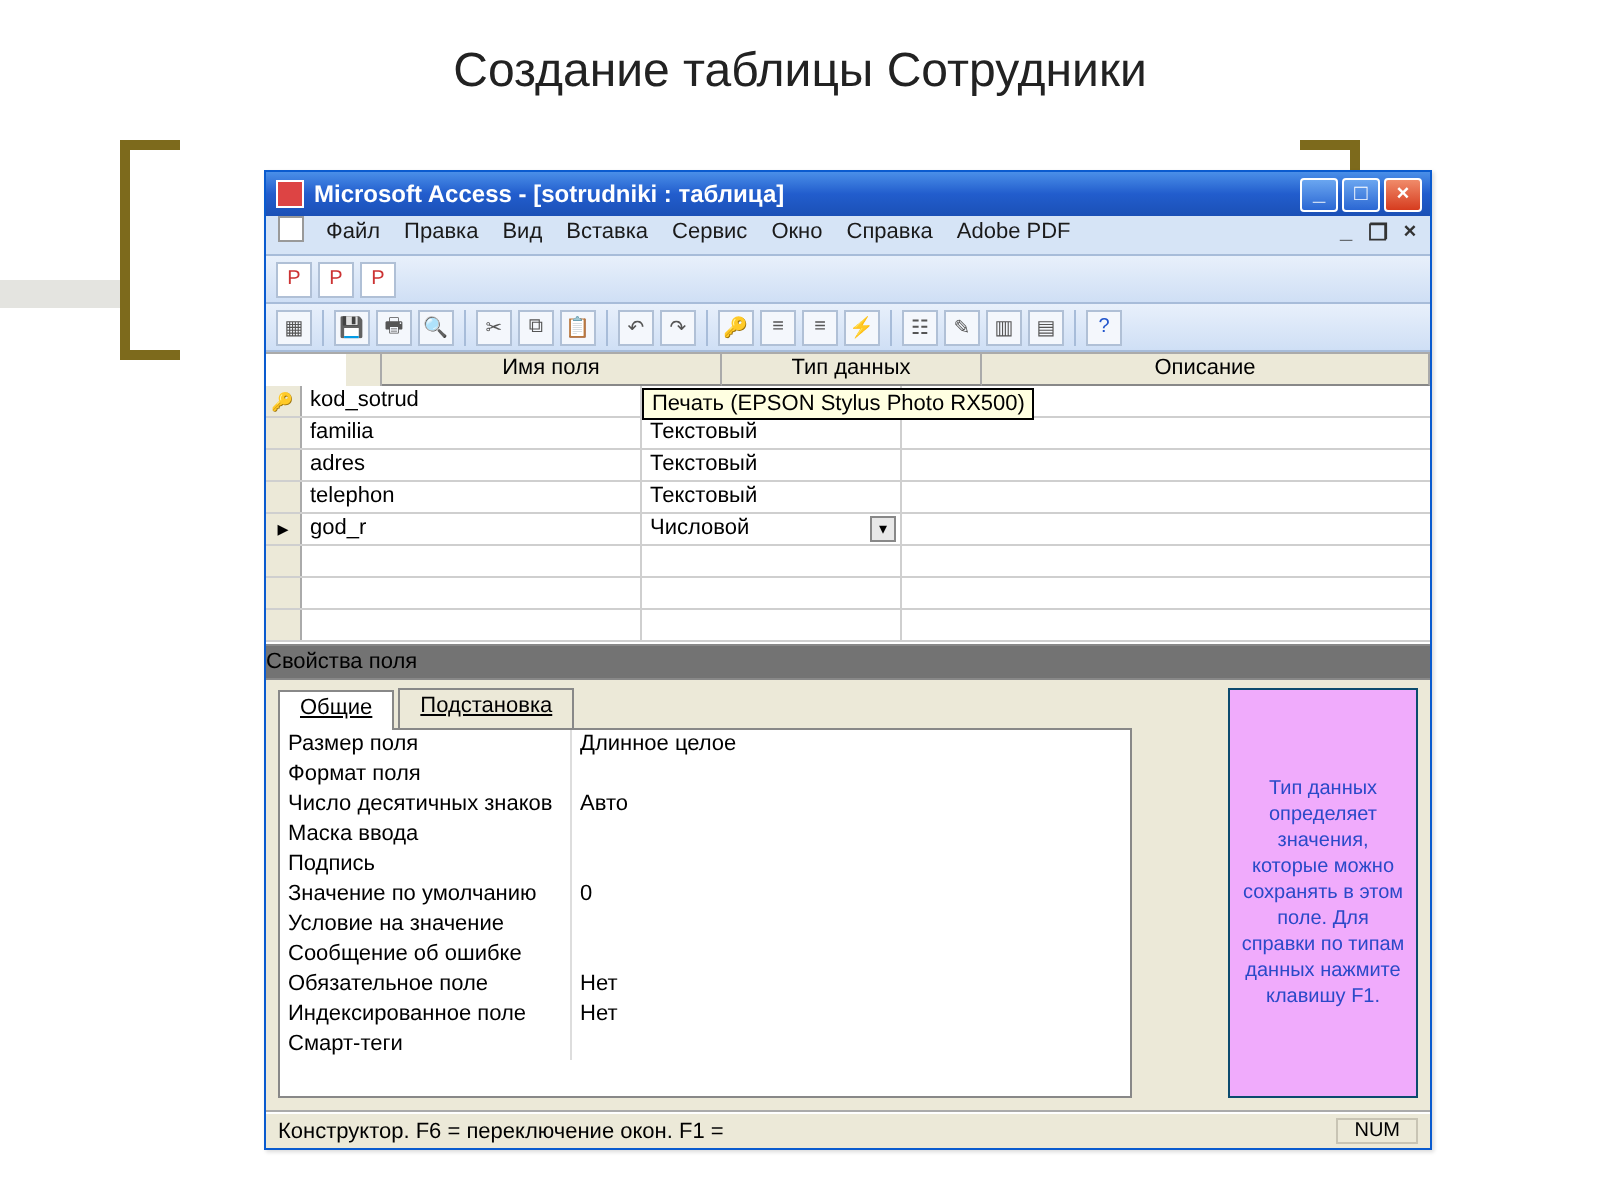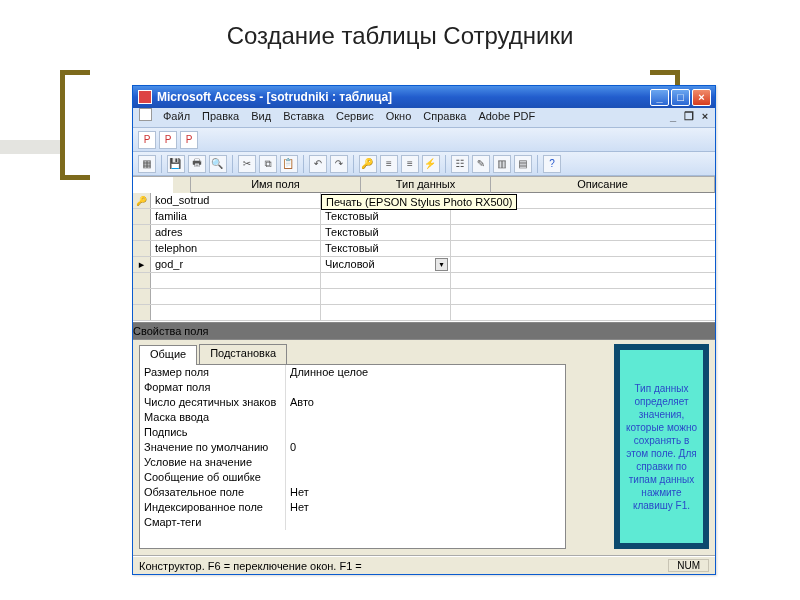--- a/index.html
+++ b/index.html
@@ -136,37 +136,37 @@
     text-align:left; border-top:1px solid #888; border-bottom:1px solid #888;
     padding-top:2px;
   }
   .props-area {
     flex:1; display:flex; background:#ece9d8;
     border-bottom: 1px solid #aaa;
     padding: 4px 6px 6px 6px; gap:6px;
     min-height: 0;
   }
   .props-left { flex:1; display:flex; flex-direction:column; min-height:0;}
-  .tabs { display:flex; height:20px;}
+  .tabs { display:flex; height:20px;text-decoration:underline;}
   .tab {
     padding: 2px 10px; background:#ece9d8;
     border:1px solid #888; border-bottom: none;
     margin-right:2px; font-size:11px;
   }
   .tab.active { background:#fff; position:relative; top:1px;}
   .prop-grid {
     flex:1; background:#fff; border:1px solid #888;
     overflow:hidden;
   }
   .prop-row { display:flex; height:15px; }
   .prop-label { width:145px; padding:1px 4px; }
   .prop-val { flex:1; padding:1px 4px; border-left:1px solid #ddd;}
   .hint-box {
     width: 95px;
-    border:6px solid #0c4a6e; background:#5eead4;
+    border:1px solid #0c4a6e; background:#f0abfc;
     display:flex;align-items:center;justify-content:center;
     text-align:center; color:#2a49c8; font-size:10px; padding:4px;
     line-height: 1.3;
     margin-left: 42px;
   }
   .statusbar {
     height: 18px; background:#ece9d8; border-top:1px solid #fff;
     display:flex; align-items:center; padding: 0 6px; font-size:11px;
     justify-content: space-between;
   }

